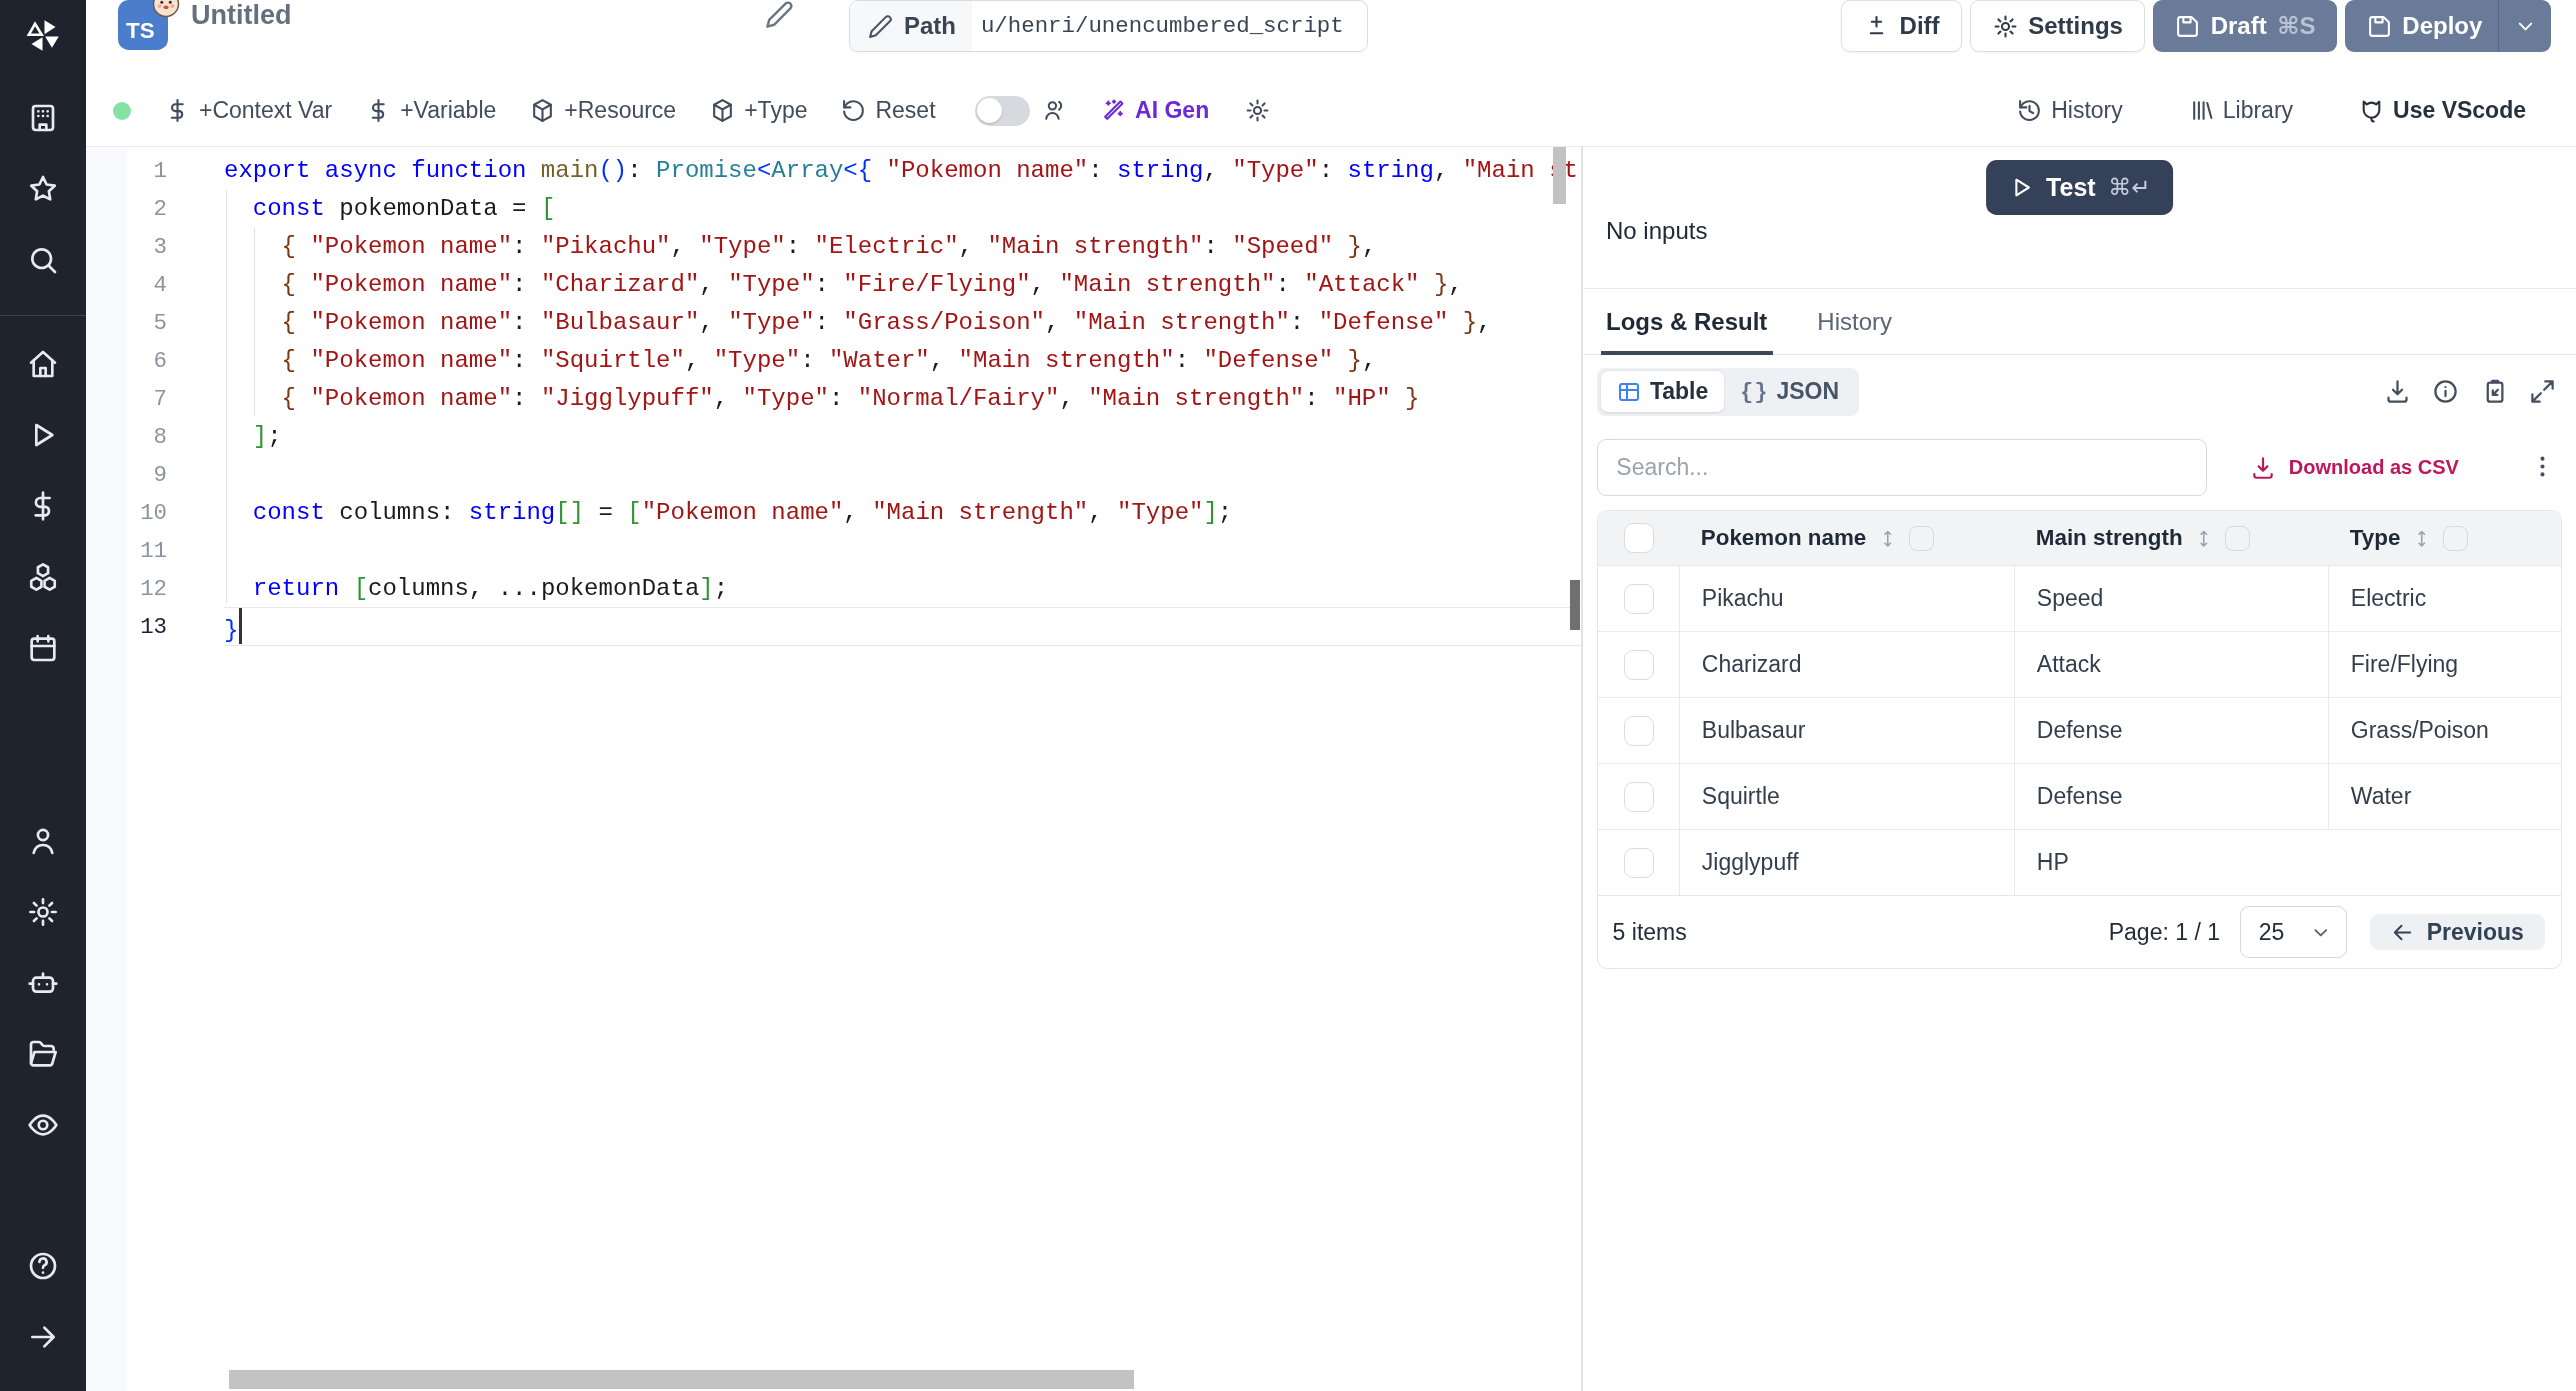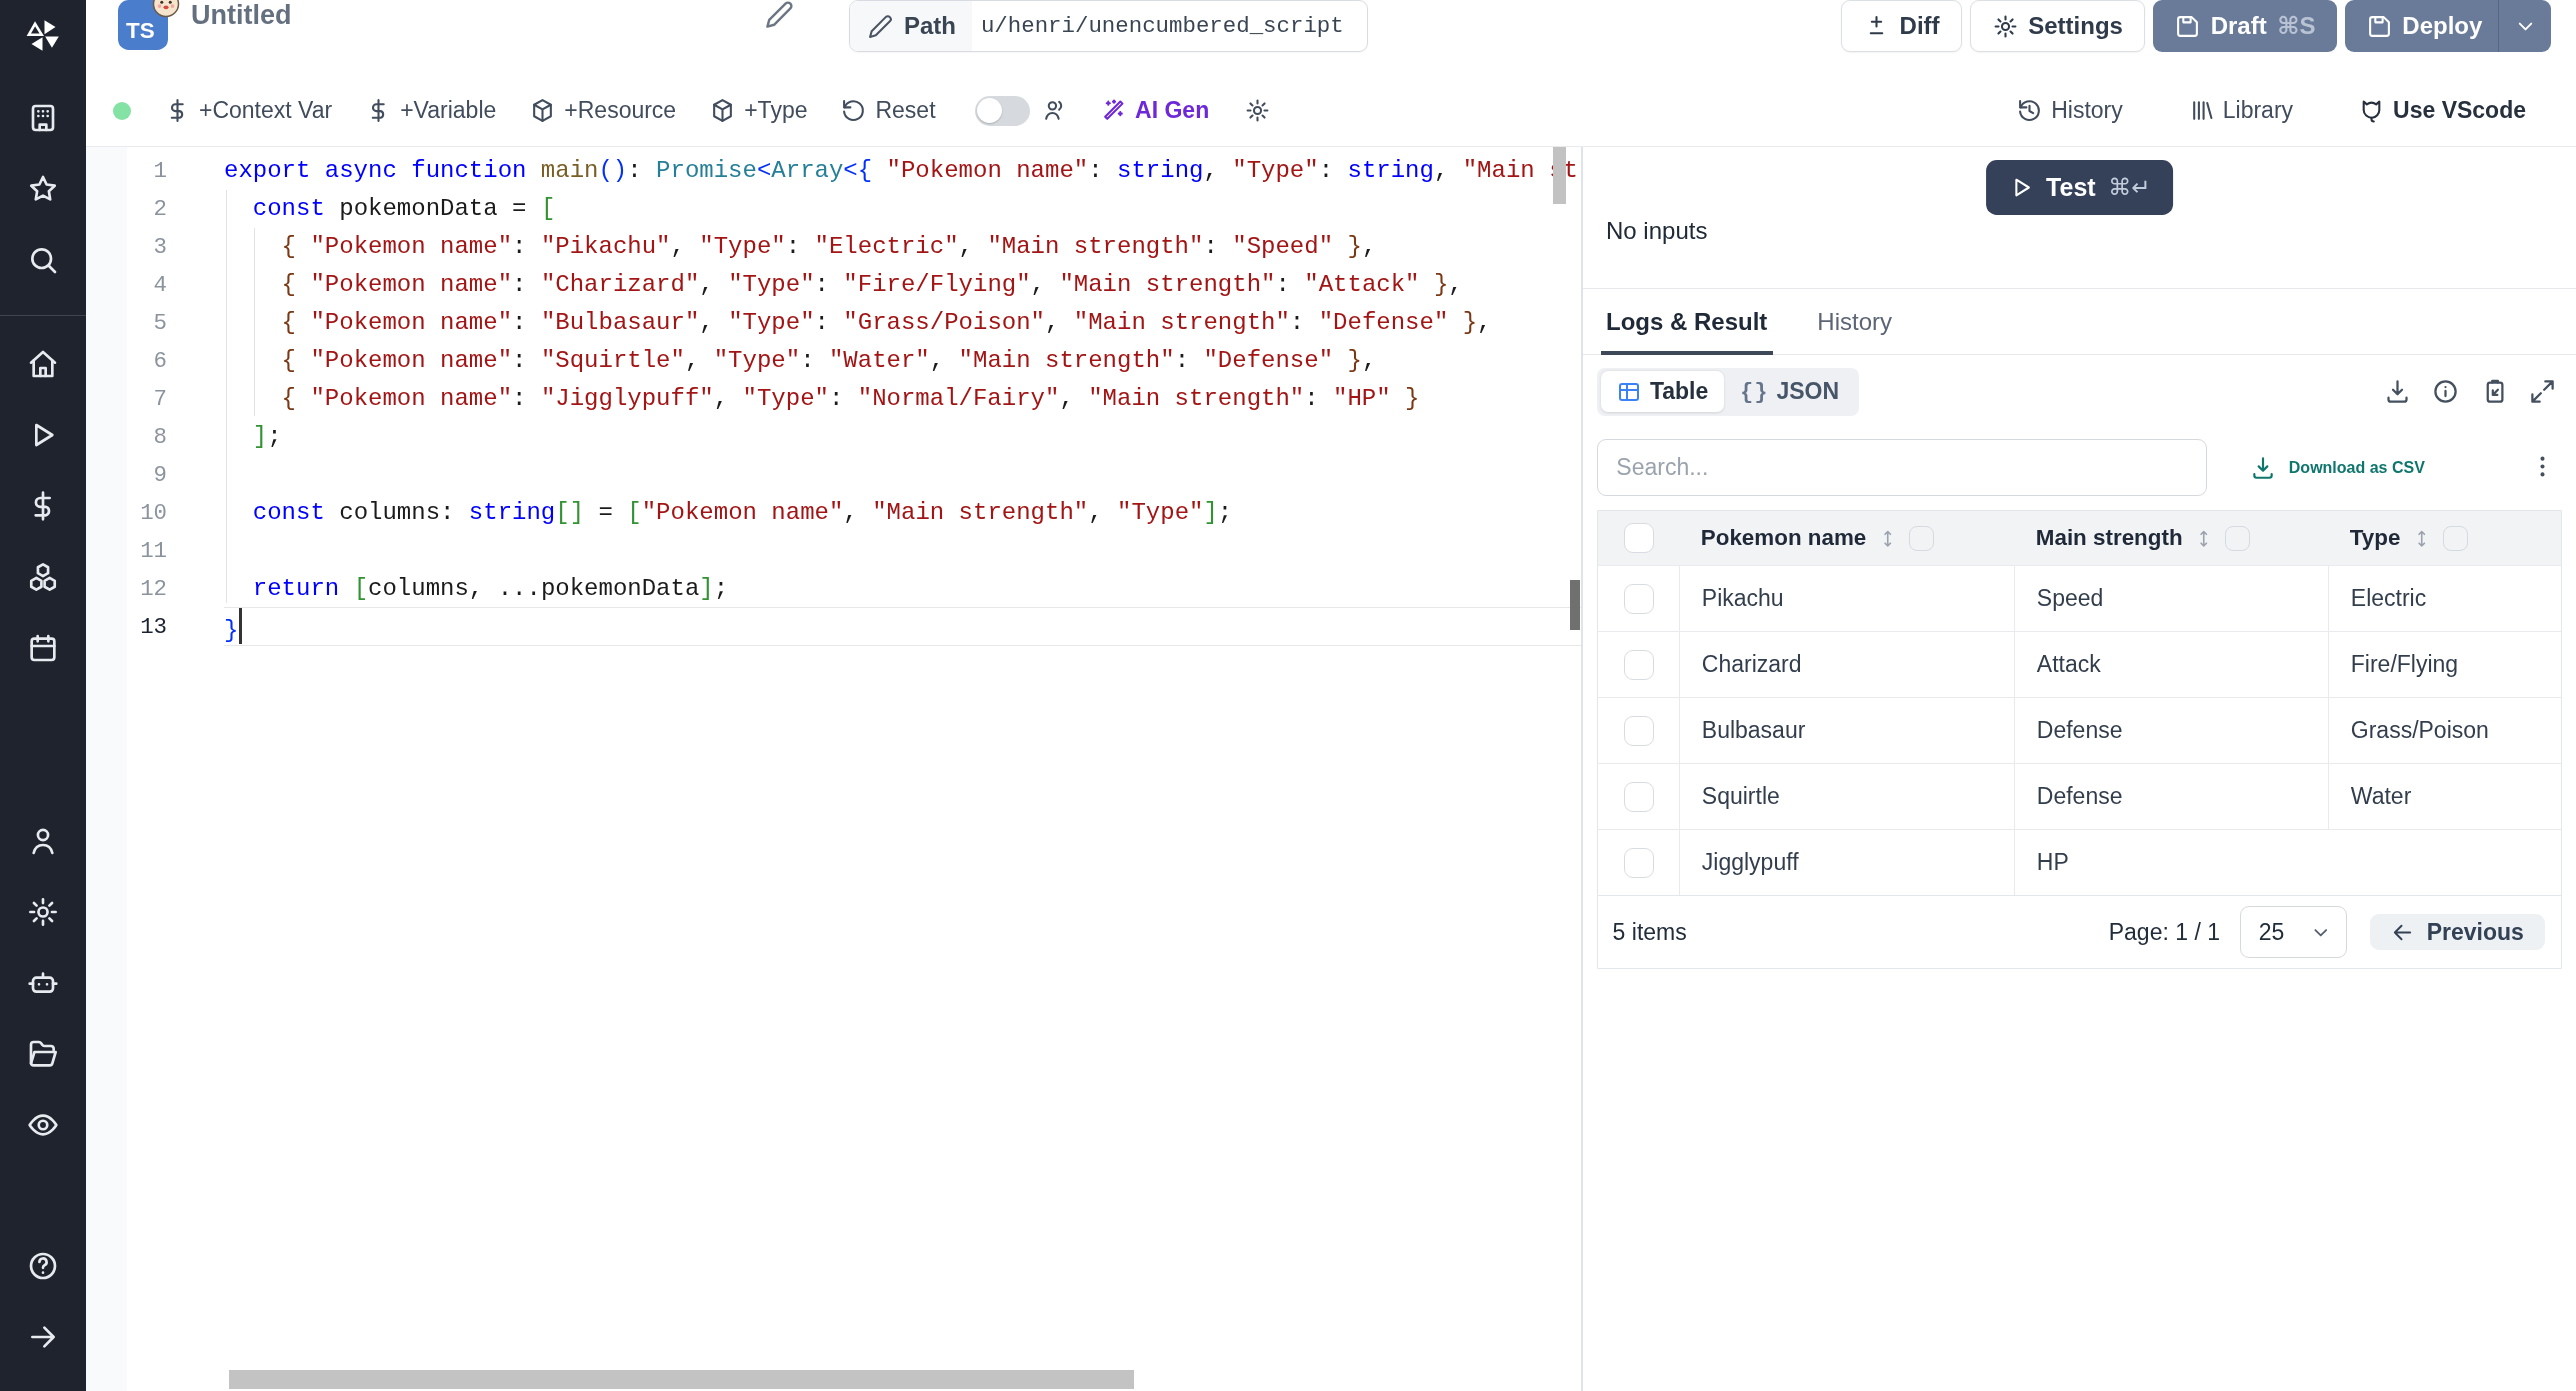--- a/index.html
+++ b/index.html
@@ -102,26 +102,26 @@
   #seg .tbl-ic { color:#3b82f6; }
   .braces { font-family:"Liberation Mono","DejaVu Sans Mono",monospace; font-weight:700; color:#64748b; font-size:21.5px; }
   #result-icons { margin-left:auto; margin-right:19.7px; display:flex; align-items:center; gap:21.5px; color:#45505f; }
   #result-icons .ric { width:27px; height:27px; cursor:pointer; }
   #result-icons svg { width:27px; height:27px; }
 
   #search-row { margin-top:23px; display:flex; align-items:center; }
   #search-input { width:610px; height:57px; border:0.9px solid #d5d9de; border-radius:9px; font-size:23px;
     padding:0 18px; color:#2a3441; outline:none; }
   #search-input::placeholder { color:#9aa3ad; }
-  #csv-btn { margin-left:43px; display:flex; align-items:center; gap:12.5px; font-size:16px; font-weight:600; color:#0f766e; cursor:pointer; }
+  #csv-btn { margin-left:43px; display:flex; align-items:center; gap:12.5px; font-size:20px; font-weight:600; color:#be185d; cursor:pointer; }
   #csv-btn svg { width:26px; height:26px; }
   #kebab { margin-left:auto; margin-right:19.7px; width:27px; height:30px; color:#45505f; cursor:pointer; }
 
   
-  #result-table { margin-top:14.3px; width:965px; border:0.9px solid #e3e6ea; border-radius:1px; overflow:hidden; }
+  #result-table { margin-top:14.3px; width:965px; border:0.9px solid #e3e6ea; border-radius:10px; overflow:hidden; }
   .trow { display:grid; grid-template-columns:81px 335px 314px 1fr; align-items:center; }
   #thead { background:#f1f3f5; height:54px; }
   .th { display:flex; align-items:center; gap:10.7px; font-size:22.4px; font-weight:700; color:#1f2937; padding-left:21.5px; }
   .sort-ic { width:21.5px; height:21.5px; color:#9ca3af; cursor:pointer; }
   .mini-box { width:25px; height:25px; border:1.8px solid #d5dae0; border-radius:8px; background:transparent; cursor:pointer; }
   .cb-cell { display:flex; justify-content:center; }
   .checkbox { width:30px; height:30px; border:1.8px solid #d8dce1; border-radius:9px; background:#fff; cursor:pointer; }
   .tbody-row { height:66px; border-top:0.9px solid #e8eaed; }
   .td { font-size:23px; color:#333e4d; padding-left:21.5px; align-self:stretch; display:flex; align-items:center;
     border-left:0.9px solid #e8eaed; }

